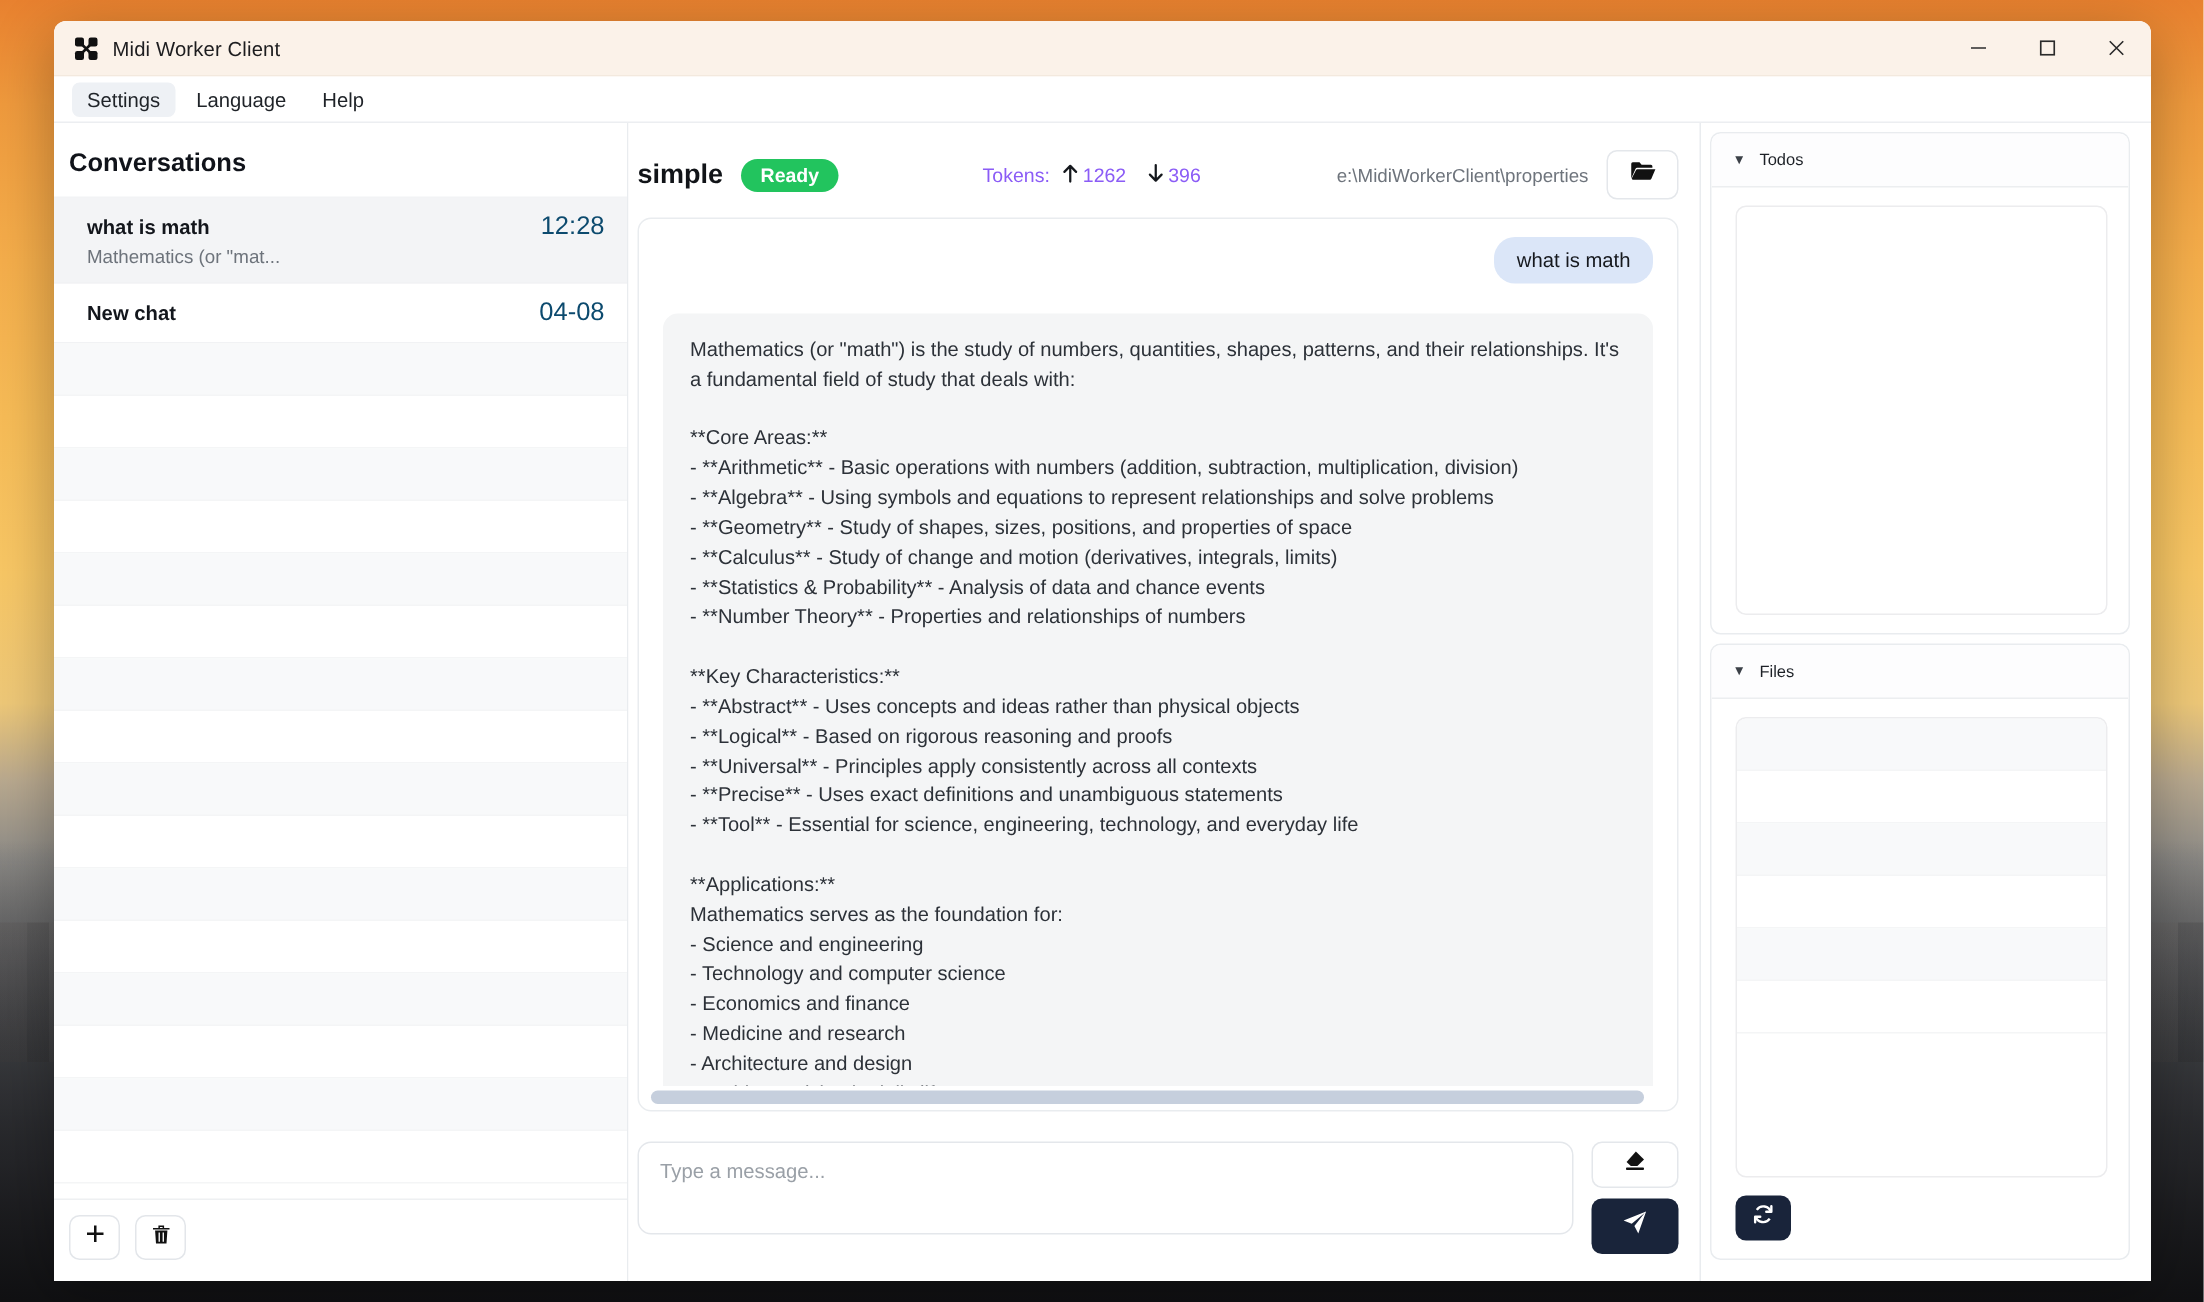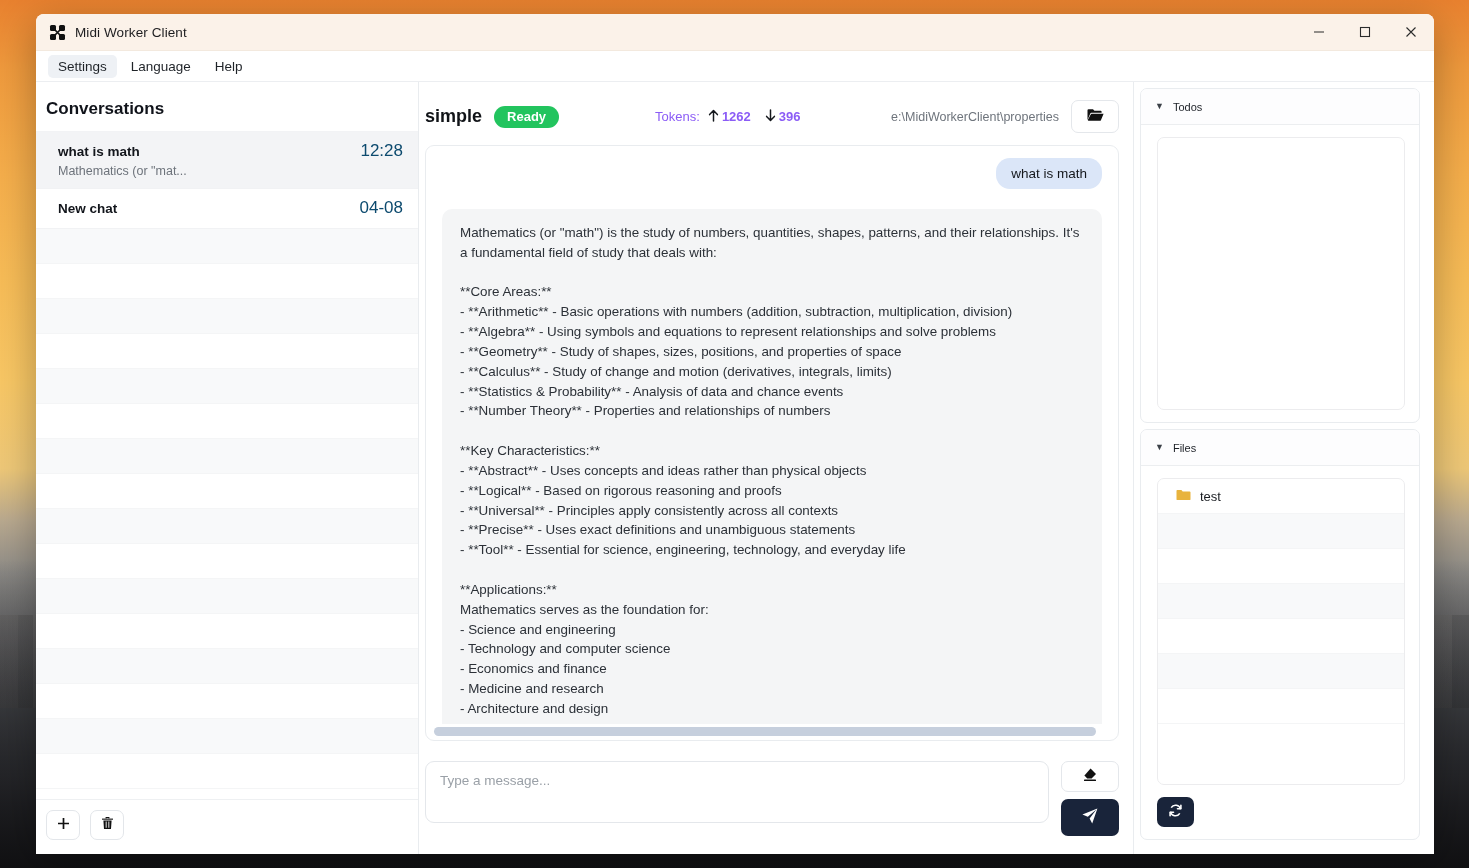--- a/index.html
+++ b/index.html
@@ -152,21 +152,21 @@
     font-size: 13px; font-weight: bold;
     padding: 4px 13px 5px; border-radius: 12px;
     line-height: 1;
   }
   .tokens {
     margin-left: 96px;
     display: flex; align-items: center; gap: 6px;
     font-size: 13px; color: #8b5cf6;
   }
   .tokens .lbl { margin-right: 2px; }
-  .tok-group { display: inline-flex; align-items: center; gap: 3px; font-weight: bold; }
+  .tok-group { display: inline-flex; align-items: center; gap: 3px; }
   .wspath {
     margin-left: auto;
     font-size: 12.5px; color: #6e747c;
     margin-right: 12px;
   }
   .folder-btn {
     width: 48px; height: 33px;
     border: 1px solid #e4e7eb; border-radius: 7px;
     background: #fff;
     display: flex; align-items: center; justify-content: center;
@@ -510,28 +510,20 @@
         </div>
       </div>
 
       <div class="panel panel-files">
         <div class="panel-head">
           <span class="caret">▼</span>
           <span class="panel-title">Files</span>
         </div>
         <div class="panel-body">
           <div class="inner-card">
-            <div class="file-row">
-              <span>
-                <svg width="15" height="12" viewBox="0 0 15 12">
-                  <path d="M0.5 1.8 A0.9 0.9 0 0 1 1.4 0.9 H5.4 L6.7 2.4 H13.6 A0.9 0.9 0 0 1 14.5 3.3 V10.2 A0.9 0.9 0 0 1 13.6 11.1 H1.4 A0.9 0.9 0 0 1 0.5 10.2 Z" fill="#e8b33d"></path>
-                </svg>
-              </span>
-              <span>test</span>
-            </div>
             <div id="files-empty-rows">
                 <div class="file-row empty alt"></div>
                 <div class="file-row empty"></div>
                 <div class="file-row empty alt"></div>
                 <div class="file-row empty"></div>
                 <div class="file-row empty alt"></div>
                 <div class="file-row empty"></div>
               </div>
           </div>
         </div>

